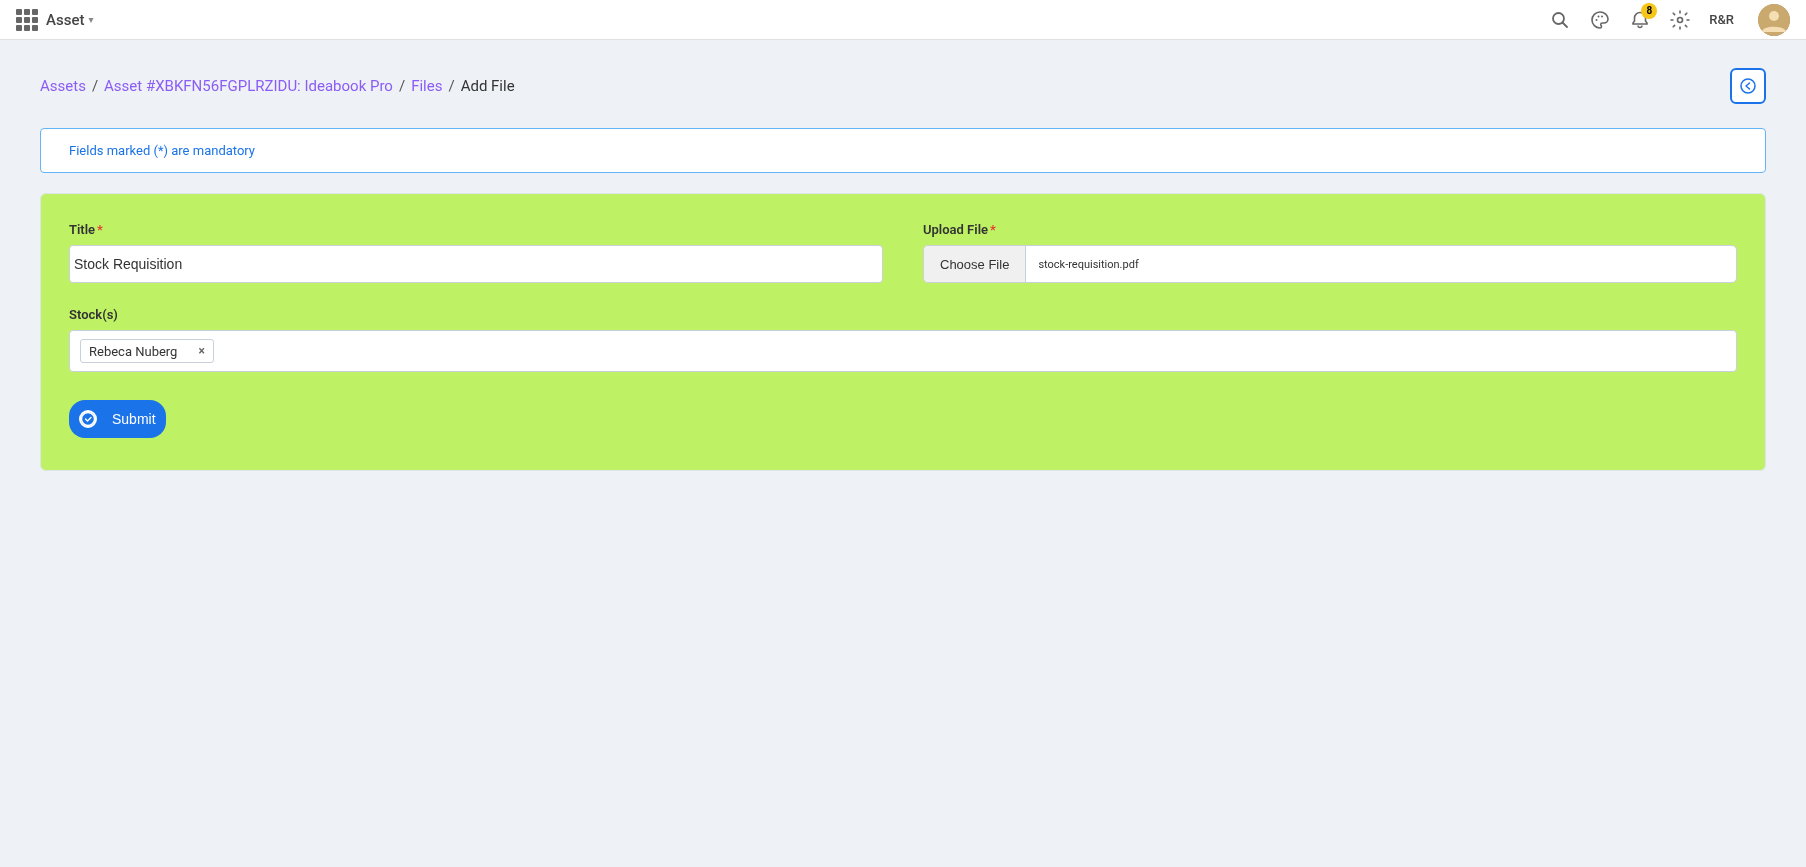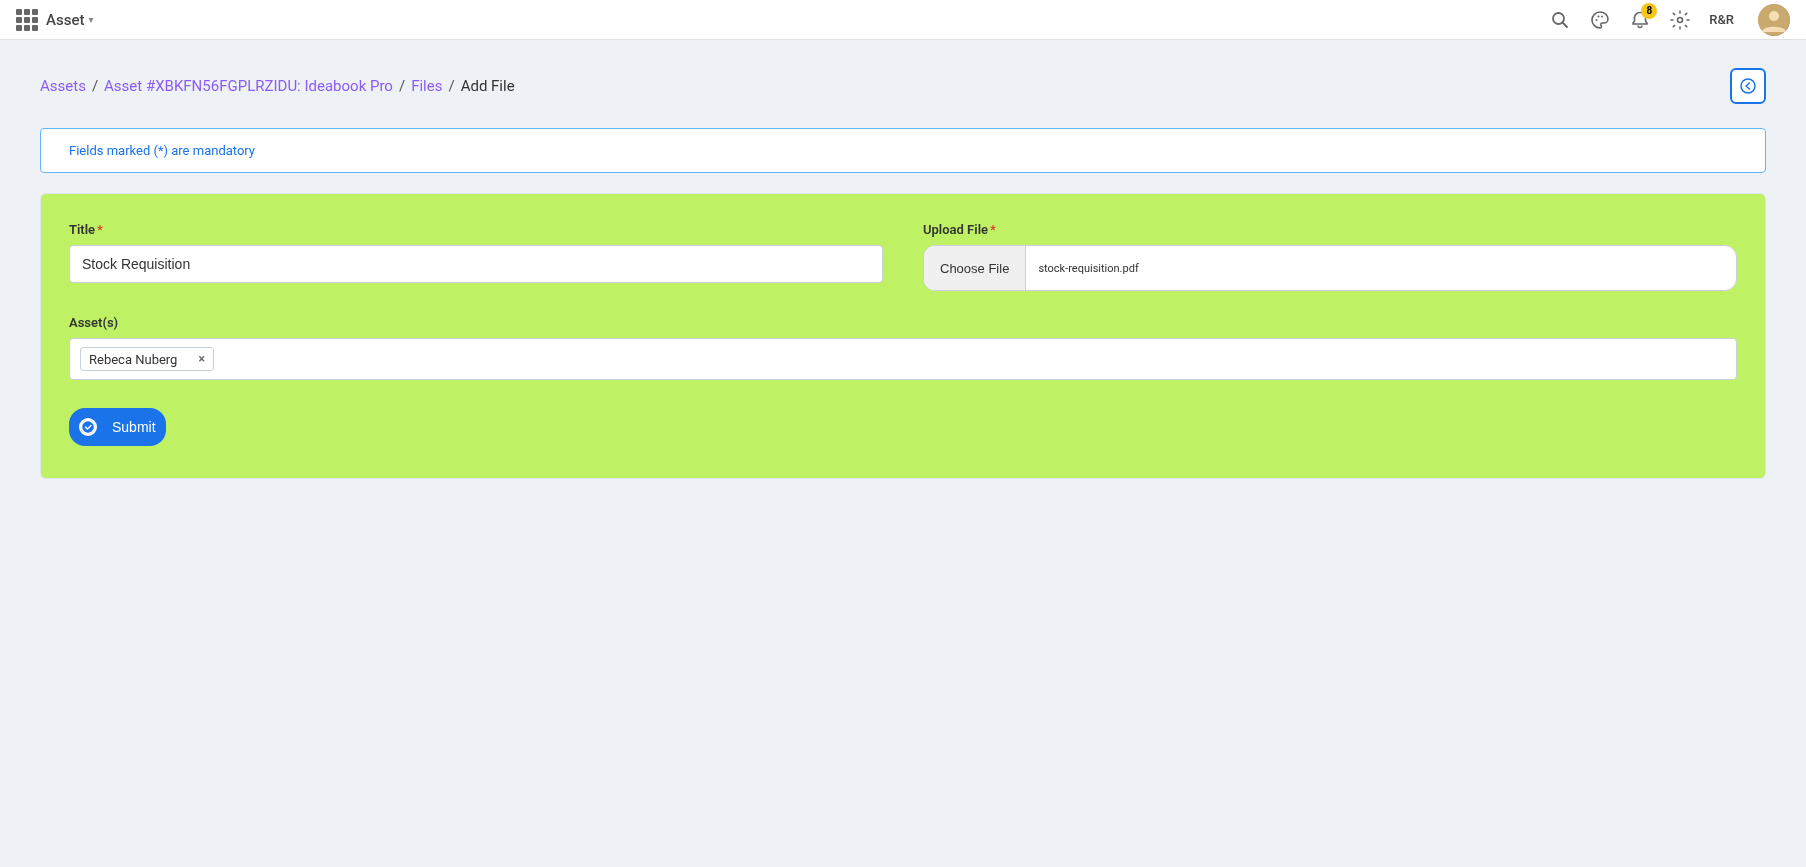--- a/index.html
+++ b/index.html
@@ -197,35 +197,35 @@
       gap: 2px;
     }
     .required-star {
       color: #e53935;
     }
     .form-input {
       width: 100%;
       height: 38px;
       border: 1px solid #c8d0da;
       border-radius: 4px;
-      padding: 0 12px;
+      padding: 0 4px;
       font-size: 14px;
       color: #333;
       background: #fff;
       outline: none;
     }
 
     
     .file-upload-row {
       display: flex;
       border: 1px solid #c8d0da;
-      border-radius: 12px;
+      border-radius: 5px;
       overflow: hidden;
       background: #fff;
-      height: 46px;
+      height: 38px;
     }
     .choose-file-btn {
       background: #f0f0f0;
       border: none;
       border-right: 1px solid #c8d0da;
       padding: 0 16px;
       font-size: 13px;
       color: #333;
       cursor: pointer;
       white-space: nowrap;
@@ -407,21 +407,21 @@
         <div class="file-upload-row">
           <button class="choose-file-btn">Choose File</button>
           <div class="file-name-display">stock-requisition.pdf</div>
         </div>
       </div>
 
     </div>
 
     <div class="users-row">
       <div class="form-label">
-        <span>Asset(s)</span>
+        <span>Stock(s)</span>
       </div>
       <div class="users-input-area">
         <div class="user-tag">
           <span>Rebeca Nuberg</span>
           <span class="user-tag-remove">×</span>
         </div>
       </div>
     </div>
 
     <button class="submit-btn">

